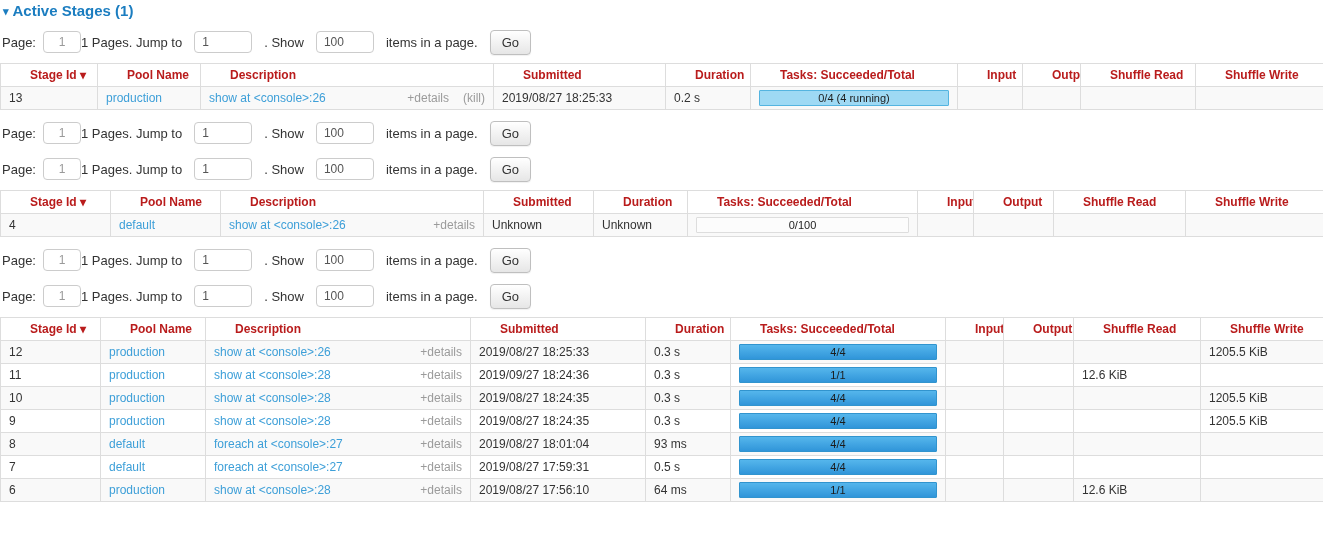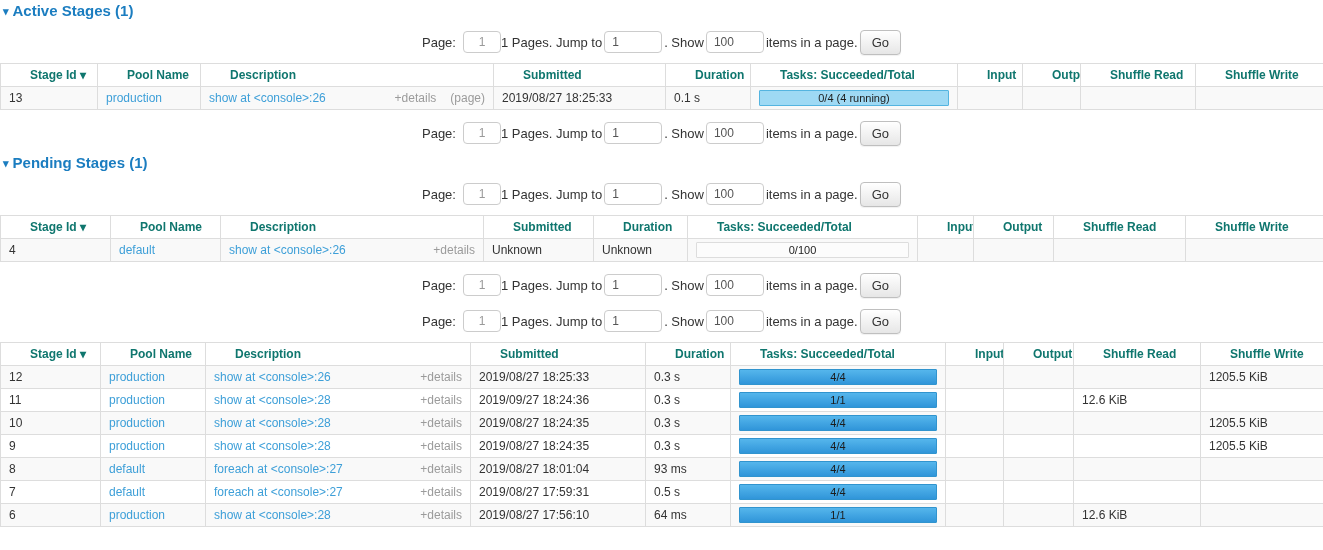--- a/index.html
+++ b/index.html
@@ -15,33 +15,33 @@
   .section-title {
     color: #1b7dc0;
     font-weight: bold;
     font-size: 15px;
     margin: 26px 3px 0;
     cursor: pointer;
   }
   .section-title:first-child { margin-top: 2px; }
   .section-title .arrow { font-size: 11px; margin-right: 4px; vertical-align: 1px; }
   .pagerow {
-    display: flex; justify-content: center; align-items: center;
+    display: flex; justify-content: flex-start; align-items: center;
     margin: 10px 2px 8px;
     height: 26px;
     font-size: 13px;
   }
   .page-left { display: flex; align-items: center; gap: 7px; }
   .page-input {
     width: 38px; height: 22px;
     border: 1px solid #ccc; border-radius: 4px;
     text-align: center; color: #9a9a9a; font-size: 12px;
     font-family: "Liberation Sans", sans-serif;
   }
-  .page-right { display: flex; align-items: center; gap: 2px; }
+  .page-right { display: flex; align-items: center; gap: 12px; }
   .jump-input {
     width: 58px; height: 22px;
     border: 1px solid #ccc; border-radius: 4px;
     padding: 2px 7px; font-size: 12px; color: #555;
     font-family: "Liberation Sans", sans-serif;
   }
   .go-btn {
     background: linear-gradient(#ffffff, #e6e6e6);
     border: 1px solid #bfbfbf; border-radius: 4px;
     padding: 4px 11px; font-size: 13px; color: #333;
@@ -55,21 +55,21 @@
   }
   th, td {
     border: 1px solid #dddddd;
     padding: 4px 8px;
     text-align: left;
     white-space: nowrap;
     overflow: hidden;
     font-size: 12px;
     line-height: 14px;
   }
-  th { font-weight: bold; color: #0f766e; padding-left: 29px; }
+  th { font-weight: bold; color: #b91c1c; padding-left: 29px; }
   tbody tr:nth-child(odd) { background: #f9f9f9; }
   a.link { color: #3d9fd8; text-decoration: none; cursor: pointer; text-align: center; }
   a.muted { color: #9b9b9b; text-decoration: none; cursor: pointer; }
   .desc-flex { display: flex; justify-content: space-between; align-items: center; }
   .desc-right { display: flex; gap: 14px; }
   .tasks-td { padding: 3px 8px; }
   .progress {
     position: relative;
     height: 16px;
     border-radius: 1px;
@@ -135,26 +135,26 @@
       </thead>
     <tbody>
         <tr>
           <td>13</td>
           <td><a class="link" href="#">production</a></td>
           <td>
             <div class="desc-flex">
               <a class="link" href="#">show at &lt;console&gt;:26</a>
               <span class="desc-right">
                 <a class="muted" href="#">+details</a>
-                <a class="muted" href="#">(page)</a>
+                <a class="muted" href="#">(kill)</a>
               </span>
             </div>
           </td>
           <td>2019/08/27 18:25:33</td>
-          <td>0.1 s</td>
+          <td>0.2 s</td>
           <td class="tasks-td">
             <div class="progress progress--running">
               <span class="progress-label">0/4 (4 running)</span>
             </div>
           </td>
           <td></td>
           <td></td>
           <td></td>
           <td></td>
         </tr>
@@ -172,23 +172,20 @@
       <span>. Show</span>
       <input class="jump-input" value="100" style="">
       <span>items in a page.</span>
       <button class="go-btn">Go</button>
     </div>
   </div>
 </div>
 </div>
 
 <div class="section">
-  <div class="section-title">
-    <span class="arrow">▾</span><span>Pending Stages (1)</span>
-  </div>
   <div class="pager-slot">
   <div class="pagerow">
     <div class="page-left">
       <span>Page:</span>
       <input class="page-input" value="1" style="">
     </div>
     <div class="page-right">
       <span>1 Pages. Jump to</span>
       <input class="jump-input" value="1" style="">
       <span>. Show</span>

